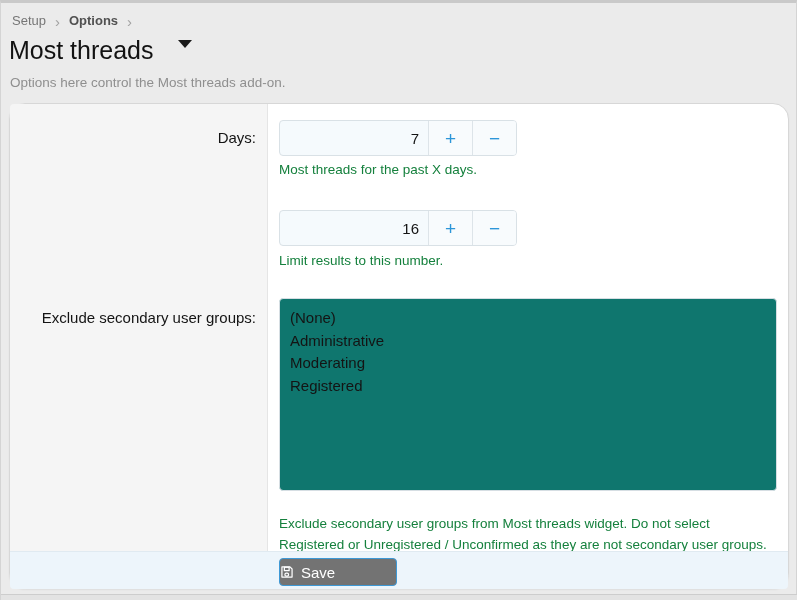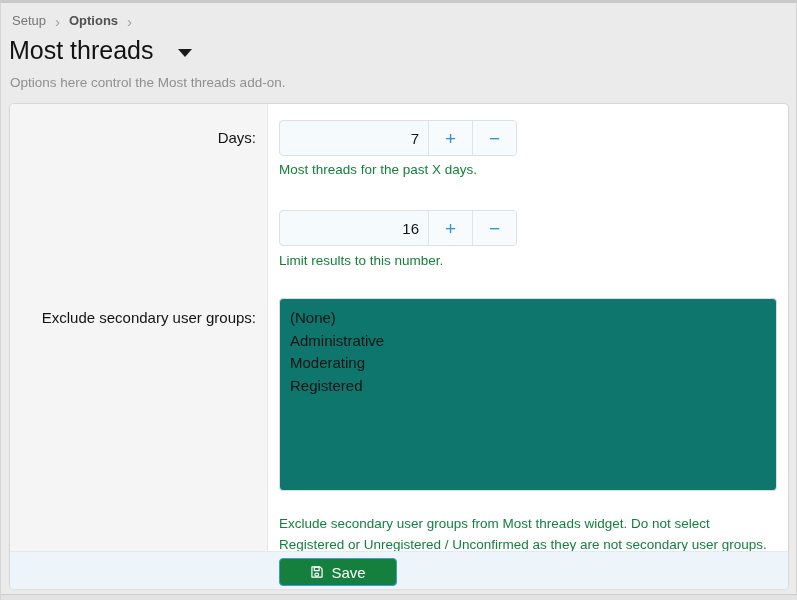--- a/index.html
+++ b/index.html
@@ -24,41 +24,41 @@
     font-size:13px; color:#767676;
     display:flex; align-items:flex-end; gap:9px;
   }
   .crumb { color:#767676; cursor:pointer; }
   .crumb.current { color:#515151; font-weight:bold; }
   .crumb-sep { color:#a2a2a2; font-size:15px; line-height:13px; }
   
   .page-title {
     position:absolute; left:8px; top:33px;
     font-size:25px; font-weight:400; color:#121212;
-    display:flex; align-items:center; gap:24px;
+    display:flex; align-items:flex-start; gap:24px;
     cursor:pointer;
   }
   .caret-down {
     width:0; height:0; display:inline-block;
     border-left:7px solid transparent;
     border-right:7px solid transparent;
     border-top:8px solid #1a1a1a;
     margin-top:4px;
   }
   .page-desc {
     position:absolute; left:9px; top:72px;
     font-size:13.5px; color:#8f8f8f;
   }
   
   .panel {
     position:absolute; left:8px; top:100px;
     width:780px; height:486px;
     background:#ffffff;
     border:1px solid #d7d7d7;
-    border-radius:5px;
+    border-radius:16px;
     box-shadow:0 1px 2px rgba(0,0,0,0.06);
   }
   .label-col {
     position:absolute; left:0; top:0;
     width:258px; height:447px;
     background:#f5f5f5;
     border-right:1px solid #e5e5e5;
     border-radius:4px 0 0 0;
   }
   .ctrl-label {
@@ -114,25 +114,25 @@
   .panel-footer {
     position:absolute; left:0; top:447px;
     width:778px; height:38px;
     background:#edf5fb;
     border-top:1px solid #e0eaf1;
     border-radius:0 0 4px 4px;
   }
   .save-button {
     position:absolute; left:269px; top:6px;
     width:118px; height:28px;
-    background:#15803d;
+    background:#737373;
     border:1px solid #3e99d6;
     border-radius:4px;
     color:#ffffff; font-size:15px;
-    display:flex; align-items:center; justify-content:center; gap:7px;
+    display:flex; align-items:center; gap:7px;
     cursor:pointer;
     font-family:"Liberation Sans", sans-serif;
   }
   .save-button svg { display:block; }
   
   .bottom-strip {
     position:absolute; left:0; top:591px;
     width:797px; height:9px;
     background:#e3e3e3;
     border-top:1px solid #cdcdcd;

